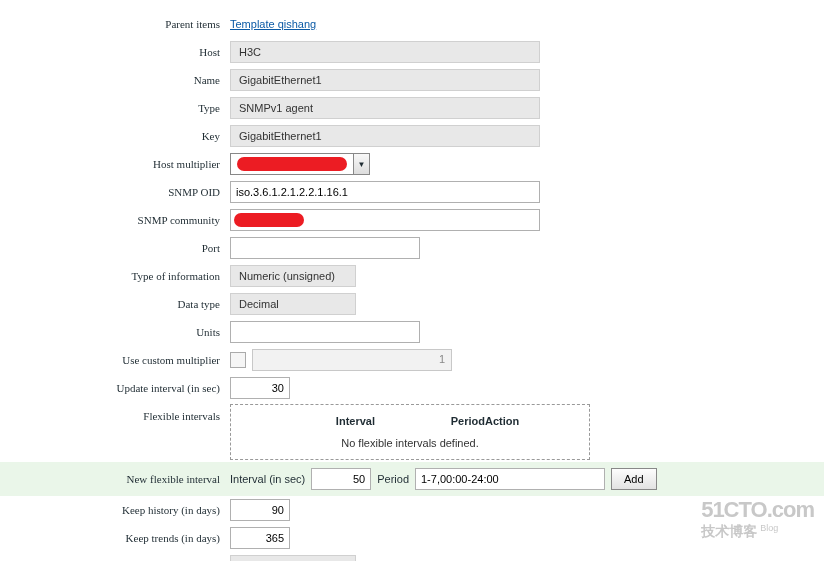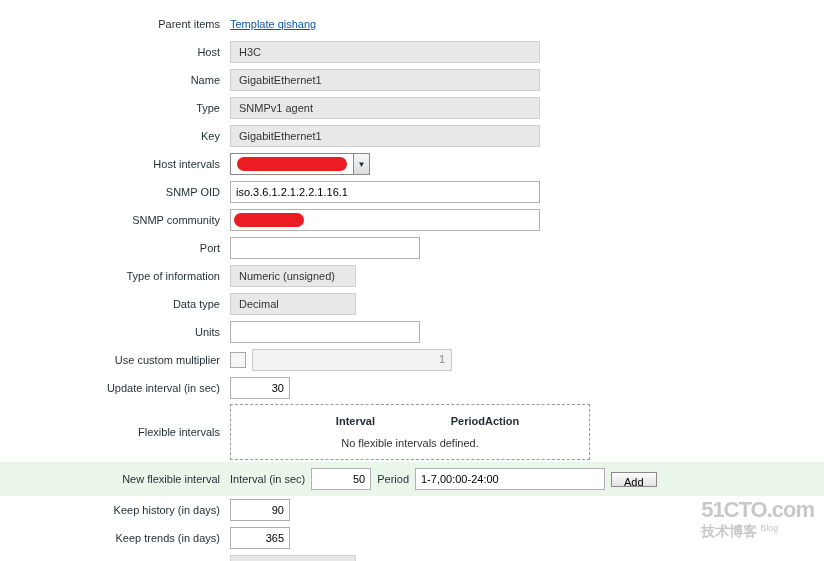--- a/index.html
+++ b/index.html
@@ -18,20 +18,21 @@
     align-items: center;
     min-height: 28px;
     padding: 2px 0;
   }
   .row.green { background: #eaf6e9; padding: 6px 0; }
   .label {
     width: 230px;
     text-align: right;
     padding-right: 10px;
     color: #1f2c33;
+    font-family: Liberation Serif, serif;
   }
   .value {
     flex: 1;
     display: flex;
     align-items: center;
     gap: 6px;
   }
   a.link {
     color: #0b5aa6;
     text-decoration: underline;
@@ -106,21 +107,21 @@
     margin-bottom: 10px;
     text-align: right;
   }
   .flexbox .hdr span:nth-child(1){ width:130px; }
   .flexbox .hdr span:nth-child(2){ width:110px; }
   .flexbox .empty { color: #333; text-align: center; }
   .btn {
     border: 1px solid #888;
     background: linear-gradient(#fdfdfd,#e2e2e2);
     padding: 3px 12px;
-    height: 15px;
+    height: 22px;
     font-family: inherit;
     font-size: 11px;
     cursor: pointer;
   }
   .watermark {
     position: fixed;
     right: 10px; bottom: 20px;
     color: #c8c8c8;
     font-family: Arial, sans-serif;
     text-align: left;
@@ -164,21 +165,21 @@
   </div>
 
   <div class="row">
     <div class="label">Key</div>
     <div class="value">
         <div class="greyfield">GigabitEthernet1</div>
       </div>
   </div>
 
   <div class="row">
-    <div class="label">Host intervals</div>
+    <div class="label">Host multiplier</div>
     <div class="value">
       <div class="dropdown-wrap">
         <div class="dropdown-body">
             <span class="redacted"></span>
           </div>
         <div class="dropdown-btn">
             <span class="tri">▼</span>
           </div>
       </div>
     </div>
@@ -238,21 +239,21 @@
   </div>
 
   <div class="row">
     <div class="label">Update interval (in sec)</div>
     <div class="value">
         <input type="text" class="tiny" value="30" style="">
       </div>
   </div>
 
   <div class="row" style="align-items:flex-start;">
-    <div class="label" style="padding-top:6px;margin-top:16px;">Flexible intervals</div>
+    <div class="label" style="padding-top:6px;">Flexible intervals</div>
     <div class="value">
       <div class="flexbox">
         <div class="hdr">
           <span>Interval</span>
           <span>Period</span>
           <span>Action</span>
         </div>
         <div class="empty">No flexible intervals defined.</div>
       </div>
     </div>

